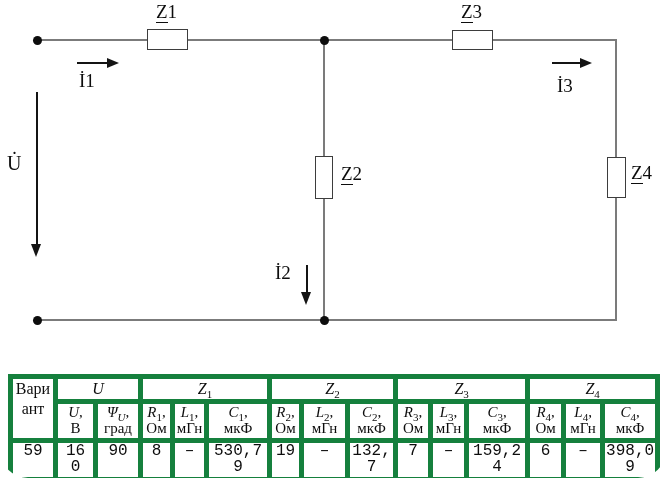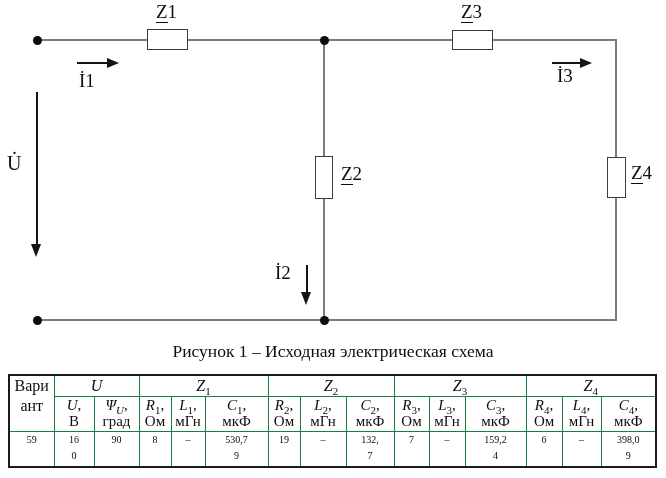--- a/index.html
+++ b/index.html
@@ -13,25 +13,25 @@
   .ahead-right{position:absolute;width:0;height:0;border-top:5px solid transparent;
                border-bottom:5px solid transparent;border-left:12px solid #141414;}
   .ahead-down{position:absolute;width:0;height:0;border-left:5.5px solid transparent;
               border-right:5.5px solid transparent;border-top:13px solid #141414;}
   .lbl{position:absolute;font-size:19px;line-height:1.05;white-space:nowrap;}
   .lbl-u{font-size:20px;}
   .zsym{display:inline-block;border-bottom:1.6px solid #0d0d0d;line-height:1.0;padding-bottom:1px;}
   .caption{position:absolute;left:0;top:341px;width:100%;text-align:center;font-size:17.5px;}
   table.params{position:absolute;left:8px;top:374px;border-collapse:collapse;table-layout:fixed;
                width:649px;background:#fff;border:2px solid #1a1a1a;}
-  table.params th,table.params td{border:1px solid #15803d;padding:0 1px;text-align:center;
+  table.params th,table.params td{border:5px solid #15803d;padding:0 1px;text-align:center;
                vertical-align:top;font-weight:normal;overflow:hidden;margin-left:12px;}
   tr.r1 th{height:20px;font-size:16px;line-height:20px;}
   tr.r2 th{height:34px;font-size:15px;line-height:16px;}
-  tr.r3 td{height:34px;font-size:10px;line-height:16px;}
+  tr.r3 td{height:34px;font-size:16px;line-height:16px;font-family:Liberation Mono, monospace;}
   th.variant{font-size:16px;line-height:16px;vertical-align:top;padding-top:2px;}
   .var{font-style:italic;}
   sub.ss{font-size:11px;line-height:0;font-style:normal;}
   sub.ssi{font-size:11px;line-height:0;font-style:italic;}
   .pre{white-space:pre-line;}
 </style>
 </head>
 <body>
 
 <div class="page">
@@ -64,24 +64,23 @@
     <div class="aline" style="left:306px;top:265px;width:2px;height:29px;"></div>
     <div class="ahead-down" style="left:301px;top:292px;"></div>
 
     <div class="lbl" style="left:156px;top:2px;"><span class="zsym">Z</span><span>1</span></div>
     <div class="lbl" style="left:461px;top:2px;"><span class="zsym">Z</span><span>3</span></div>
     <div class="lbl" style="left:341px;top:164px;"><span class="zsym">Z</span><span>2</span></div>
     <div class="lbl" style="left:631px;top:163px;"><span class="zsym">Z</span><span>4</span></div>
 
     <div class="lbl" style="left:79px;top:71px;text-align:center;">İ1</div>
     <div class="lbl" style="left:275px;top:263px;">İ2</div>
-    <div class="lbl" style="left:557px;top:66px;">İ3</div>
+    <div class="lbl" style="left:557px;top:76px;">İ3</div>
     <div class="lbl lbl-u" style="left:7px;top:153px;">U̇</div>
 
-    <div class="caption">Рисунок 1 – Исходная электрическая схема</div>
   </div>
 
   <table class="params">
     <colgroup>
       <col style="width:45px">
         <col style="width:40px">
         <col style="width:45px">
       <col style="width:32px">
         <col style="width:34px">
         <col style="width:63px">

